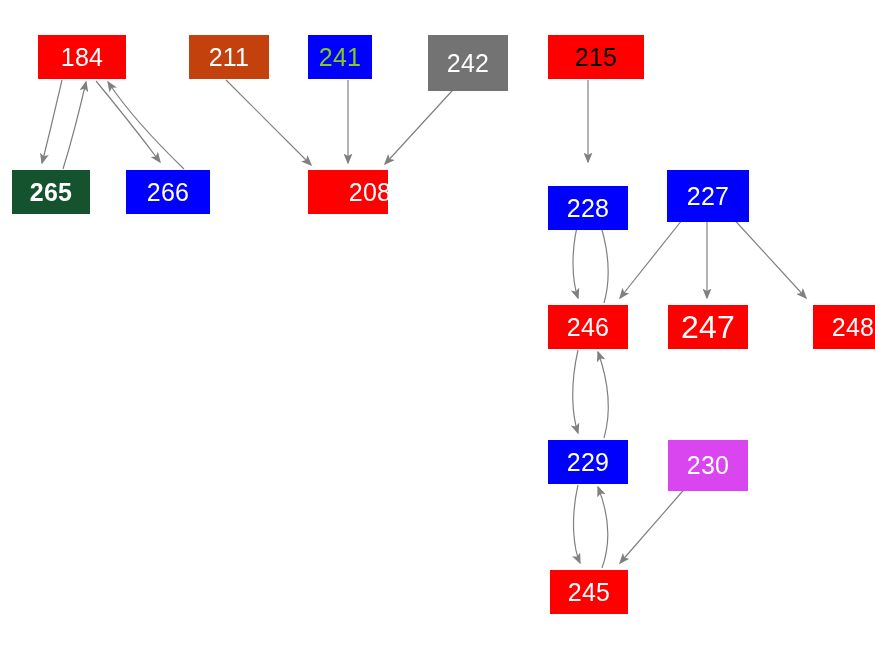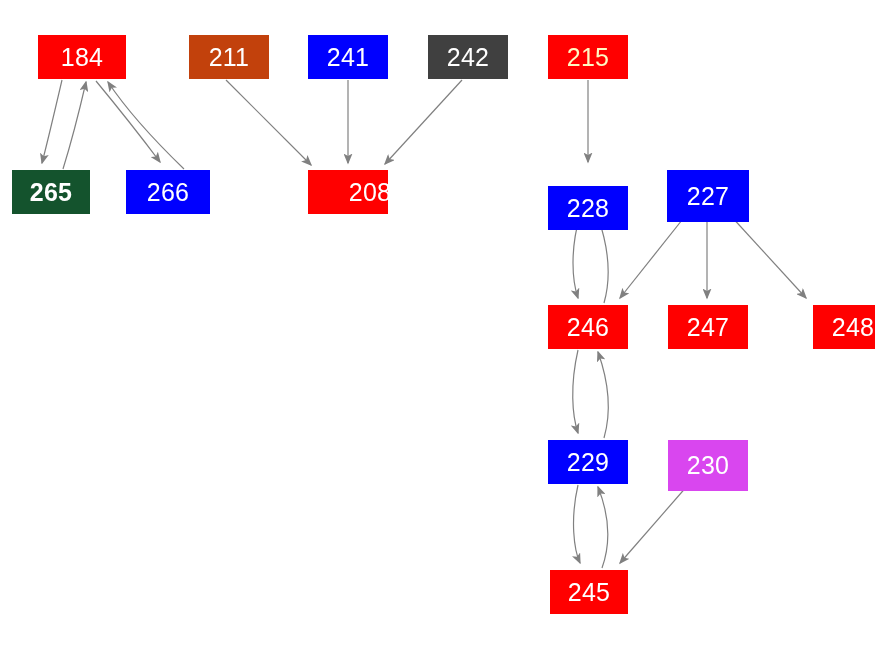--- a/index.html
+++ b/index.html
@@ -81,42 +81,42 @@
       </div>
       <div class="graph-node" style="left: 12px; top: 170px; width: 78px; height: 44px; background: #14532d; color: rgb(255, 255, 255); font-size: 25px; font-weight: bold;">
         <span class="node-label">265</span>
       </div>
       <div class="graph-node" style="left: 126px; top: 170px; width: 84px; height: 44px; background: rgb(0, 0, 255); color: rgb(255, 255, 255); font-size: 25px;">
         <span class="node-label">266</span>
       </div>
       <div class="graph-node" style="left: 189px; top: 35px; width: 80px; height: 44px; background: #c2410c; color: rgb(255, 255, 255); font-size: 25px;">
         <span class="node-label">211</span>
       </div>
-      <div class="graph-node" style="left: 308px; top: 35px; width: 80px; height: 44px; background: rgb(0, 0, 255); color: #ffffff; font-size: 25px;">
+      <div class="graph-node" style="left: 308px; top: 35px; width: 64px; height: 44px; background: rgb(0, 0, 255); color: #84cc16; font-size: 25px;">
         <span class="node-label">241</span>
       </div>
-      <div class="graph-node" style="left: 428px; top: 35px; width: 80px; height: 44px; background: #404040; color: rgb(255, 255, 255); font-size: 25px;">
+      <div class="graph-node" style="left: 428px; top: 35px; width: 80px; height: 56px; background: #737373; color: rgb(255, 255, 255); font-size: 25px;">
         <span class="node-label">242</span>
       </div>
       <div class="graph-node" style="left: 308px; top: 170px; width: 80px; height: 44px; background: rgb(255, 0, 0); color: rgb(255, 255, 255); font-size: 25px; padding-left: 44px;">
         <span class="node-label">208</span>
       </div>
-      <div class="graph-node" style="left: 548px; top: 35px; width: 80px; height: 44px; background: rgb(255, 0, 0); color: #fef9c3; font-size: 25px;">
+      <div class="graph-node" style="left: 548px; top: 35px; width: 96px; height: 44px; background: rgb(255, 0, 0); color: #000000; font-size: 25px;">
         <span class="node-label">215</span>
       </div>
       <div class="graph-node" style="left: 548px; top: 170px; width: 80px; height: 44px; background: rgb(0, 0, 255); color: rgb(255, 255, 255); font-size: 25px; margin-top: 16px;">
         <span class="node-label">228</span>
       </div>
       <div class="graph-node" style="left: 667px; top: 170px; width: 82px; height: 52px; background: rgb(0, 0, 255); color: rgb(255, 255, 255); font-size: 25px;">
         <span class="node-label">227</span>
       </div>
       <div class="graph-node" style="left: 548px; top: 305px; width: 80px; height: 44px; background: rgb(255, 0, 0); color: rgb(255, 255, 255); font-size: 25px;">
         <span class="node-label">246</span>
       </div>
-      <div class="graph-node" style="left: 668px; top: 305px; width: 80px; height: 44px; background: rgb(255, 0, 0); color: rgb(255, 255, 255); font-size: 25px;">
+      <div class="graph-node" style="left: 668px; top: 305px; width: 80px; height: 44px; background: rgb(255, 0, 0); color: rgb(255, 255, 255); font-size: 32px;">
         <span class="node-label">247</span>
       </div>
       <div class="graph-node" style="left: 790px; top: 305px; width: 80px; height: 44px; background: rgb(255, 0, 0); color: rgb(255, 255, 255); font-size: 25px; margin-left: 23px;">
         <span class="node-label">248</span>
       </div>
       <div class="graph-node" style="left: 548px; top: 440px; width: 80px; height: 44px; background: rgb(0, 0, 255); color: rgb(255, 255, 255); font-size: 25px;">
         <span class="node-label">229</span>
       </div>
       <div class="graph-node" style="left: 668px; top: 440px; width: 80px; height: 51px; background: #d946ef; color: rgb(255, 255, 255); font-size: 25px;">
         <span class="node-label">230</span>

